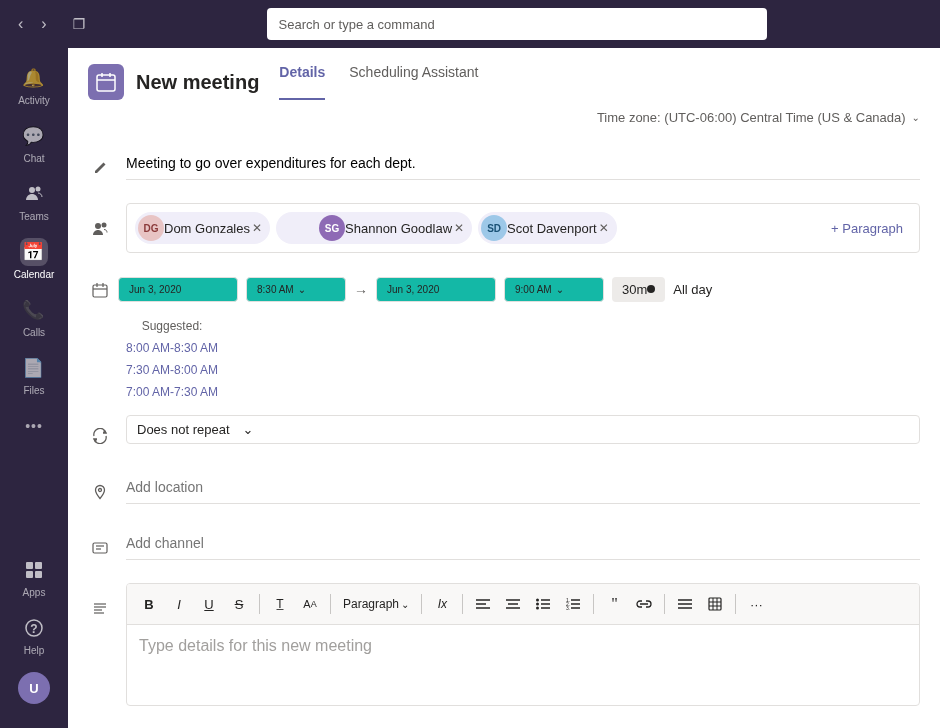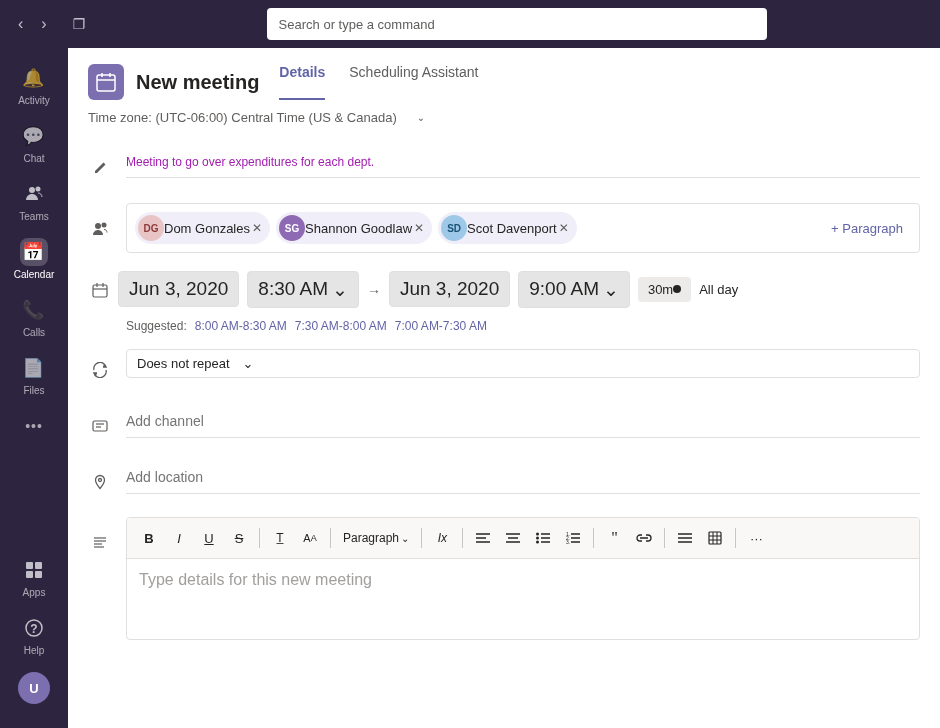--- a/index.html
+++ b/index.html
@@ -145,25 +145,26 @@
     .form-body {
       flex: 1;
       overflow-y: auto;
       padding: 0 20px 20px 20px;
     }
 
     
     .timezone-row {
       display: flex;
       align-items: center;
-      gap: 20px;
+      gap: 6px;
       padding: 10px 0 14px 0;
       color: #605e5c;
       font-size: 13px;
       cursor: pointer;
+      justify-content: flex-end;
     }
     .timezone-row .chevron { font-size: 10px; }
 
     
     .form-row {
       display: flex;
       align-items: flex-start;
       gap: 14px;
       padding: 8px 0;
       min-height: 44px;
@@ -182,22 +183,22 @@
     .form-row-content {
       flex: 1;
     }
 
     
     .title-input {
       width: 100%;
       border: none;
       border-bottom: 1px solid #e1dfdd;
       padding: 8px 0;
-      font-size: 12px;
-      color: #a21caf;
+      font-size: 14px;
+      color: #000000;
       background: transparent;
       outline: none;
     }
 
     
     .attendees-box {
       width: 100%;
       min-height: 50px;
       border: 1px solid #e1dfdd;
       border-radius: 4px;
@@ -251,23 +252,23 @@
     .datetime-row {
       display: flex;
       align-items: center;
       gap: 8px;
       flex-wrap: wrap;
     }
     .date-input, .time-select {
       border: 1px solid #e1dfdd;
       border-radius: 4px;
       padding: 6px 10px;
-      font-size: 19px;
+      font-size: 10px;
       color: #252423;
-      background: #e5e5e5;
+      background: #14b8a6;
       cursor: pointer;
       display: flex;
       align-items: center;
       gap: 4px;
     }
     .date-input { min-width: 120px; }
     .time-select { min-width: 100px; }
     .arrow-sep { color: #605e5c; font-size: 14px; }
     .duration-badge {
       background: #edebe9;
@@ -282,20 +283,21 @@
 
     
     .suggestions-row {
       font-size: 12px;
       color: #605e5c;
       margin-top: 4px;
       display: flex;
       gap: 8px;
       align-items: center;
       flex-wrap: wrap;
+      flex-direction: column;
     }
     .suggestion-link {
       color: #6264a7;
       cursor: pointer;
       text-decoration: none;
     }
 
     
     .repeat-select {
       border: 1px solid #e1dfdd;
@@ -370,21 +372,21 @@
     }
     .rte-body {
       min-height: 80px;
       padding: 12px;
       color: #a19f9d;
       font-size: 16px;
     }
 
     
     .avatar-dom { background: #e8c4c4; }
-    .avatar-shannon { background: #8e6ab5; }
+    .avatar-shannon { background: #8e6ab5; margin-left: 40px; }
     .avatar-scot { background: #9dc8e8; }
   </style>
 </head>
 <body>
 
 <div class="top-bar">
   <div class="nav-arrows">
     <button class="nav-arrow">‹</button>
     <button class="nav-arrow">›</button>
   </div>
@@ -582,40 +584,40 @@
         <div class="form-row-content">
           <div class="repeat-select">
             <span>Does not repeat</span>
             <span>⌄</span>
           </div>
         </div>
       </div>
 
       <div class="form-row">
         <div class="form-row-icon">
+          <svg width="16" height="16" viewBox="0 0 16 16" fill="none" stroke="#605e5c" stroke-width="1.3">
+            <path d="M8 1.5A4.5 4.5 0 0 0 3.5 6c0 3 4.5 8.5 4.5 8.5S12.5 9 12.5 6A4.5 4.5 0 0 0 8 1.5z"></path>
+            <circle cx="8" cy="6" r="1.5"></circle>
+          </svg>
+        </div>
+        <div class="form-row-content">
+          <input type="text" class="text-input-field" placeholder="Add location" style="">
+        </div>
+      </div>
+
+      <div class="form-row">
+        <div class="form-row-icon">
           <svg width="16" height="16" viewBox="0 0 16 16" fill="none" stroke="#605e5c" stroke-width="1.2">
             <rect x="1" y="3" width="14" height="10" rx="1.5"></rect>
             <line x1="4" y1="6" x2="12" y2="6"></line>
             <line x1="4" y1="9" x2="9" y2="9"></line>
           </svg>
         </div>
         <div class="form-row-content">
           <input type="text" class="text-input-field" placeholder="Add channel" style="">
-        </div>
-      </div>
-
-      <div class="form-row">
-        <div class="form-row-icon">
-          <svg width="16" height="16" viewBox="0 0 16 16" fill="none" stroke="#605e5c" stroke-width="1.3">
-            <path d="M8 1.5A4.5 4.5 0 0 0 3.5 6c0 3 4.5 8.5 4.5 8.5S12.5 9 12.5 6A4.5 4.5 0 0 0 8 1.5z"></path>
-            <circle cx="8" cy="6" r="1.5"></circle>
-          </svg>
-        </div>
-        <div class="form-row-content">
-          <input type="text" class="text-input-field" placeholder="Add location" style="">
         </div>
       </div>
 
       <div class="form-row" style="align-items:flex-start;">
         <div class="form-row-icon" style="margin-top:6px;">
           <svg width="16" height="16" viewBox="0 0 16 16" fill="none" stroke="#605e5c" stroke-width="1.2">
             <line x1="2" y1="4" x2="14" y2="4"></line>
             <line x1="2" y1="7" x2="14" y2="7"></line>
             <line x1="2" y1="10" x2="10" y2="10"></line>
             <line x1="2" y1="13" x2="12" y2="13"></line>

